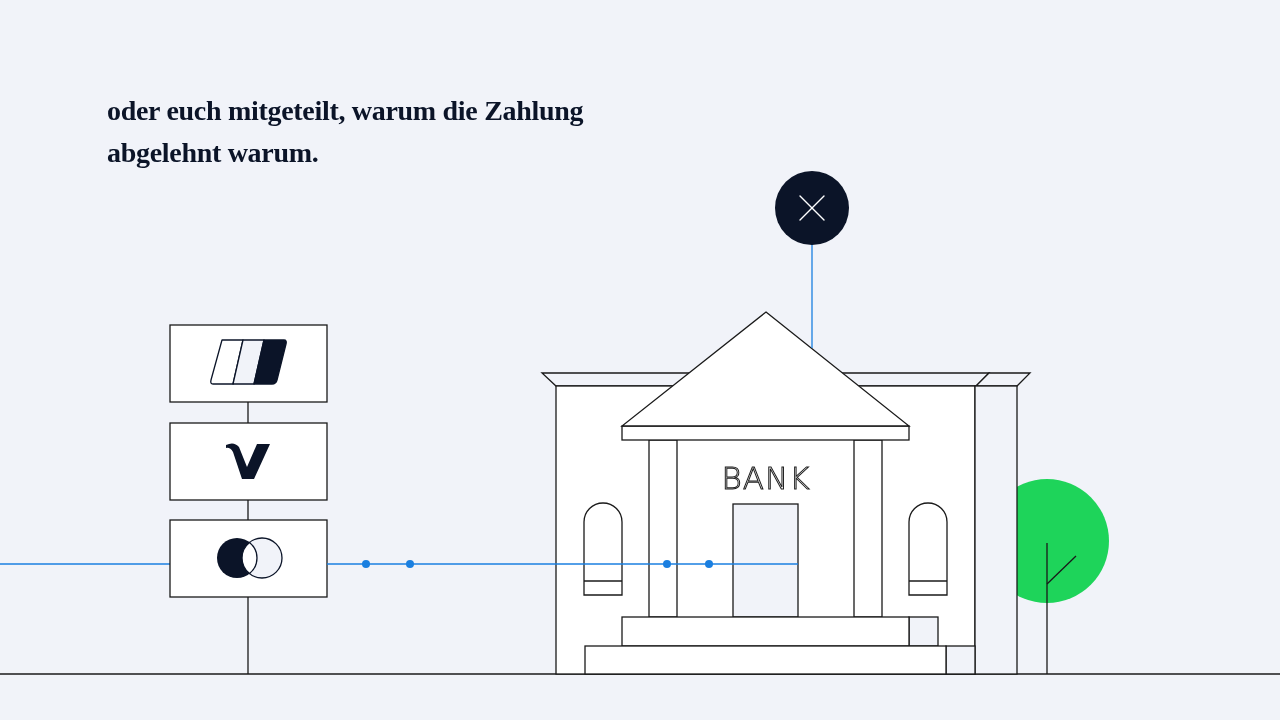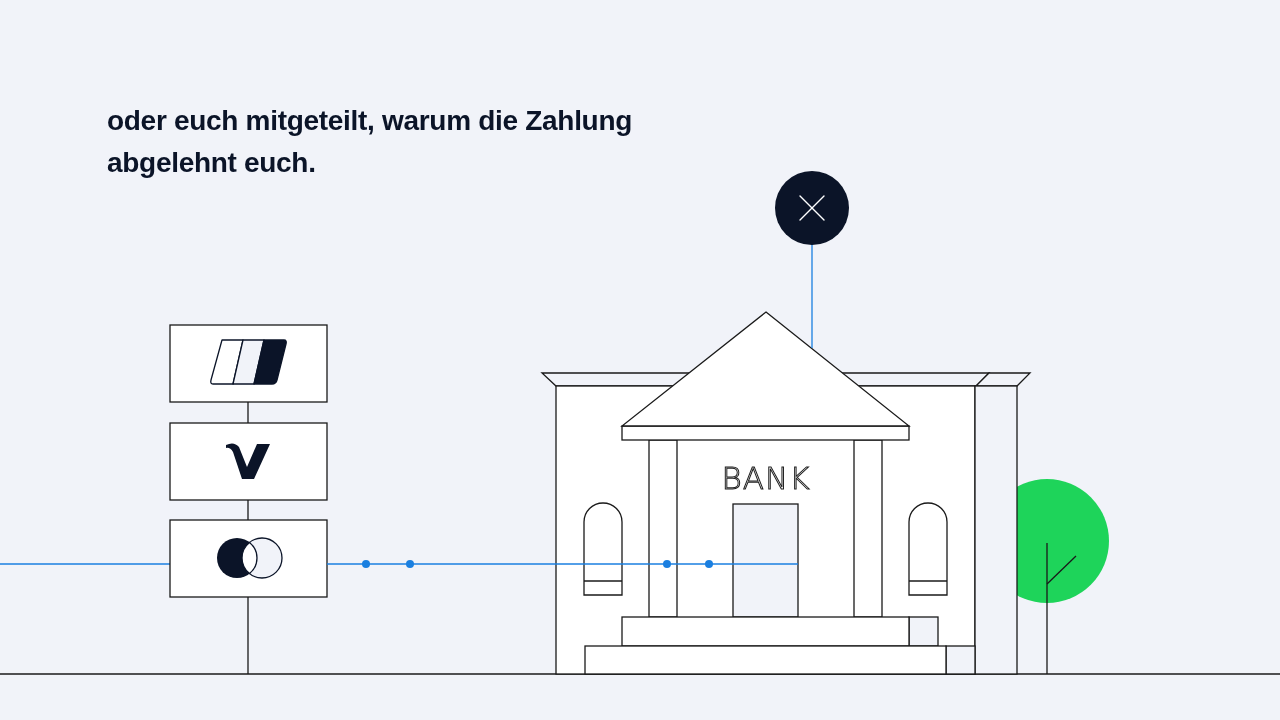--- a/index.html
+++ b/index.html
@@ -4,38 +4,38 @@
   <style>
     html, body { margin: 0; padding: 0; }
     body {
       width: 1280px; height: 720px; overflow: hidden;
       background: #f1f3f9;
       position: relative;
       font-family: "Liberation Sans", sans-serif;
     }
     .caption {
       position: absolute;
-      left: 107px; top: 100px;
+      left: 107px; top: 90px;
       width: 700px;
-      font-family: Liberation Sans, sans-serif;
+      font-family: Liberation Serif, serif;
       font-weight: bold;
       font-size: 28px;
       line-height: 42px;
       color: #0b1428;
       letter-spacing: -0.3px;
     }
     .caption span { display: block; }
     svg.scene { position: absolute; left: 0; top: 0; }
   </style>
 </head>
 <body>
 
 <div class="caption">
   <span>oder euch mitgeteilt, warum die Zahlung</span>
-  <span>abgelehnt euch.</span>
+  <span>abgelehnt warum.</span>
 </div>
 
 <svg class="scene" width="1280" height="720" viewBox="0 0 1280 720" xmlns="http://www.w3.org/2000/svg">
 
   <line x1="0" y1="564" x2="170" y2="564" stroke="#1a7fe0" stroke-width="1.3"></line>
 
   <line x1="248" y1="402" x2="248" y2="674" stroke="#1a1a1a" stroke-width="1.3"></line>
 
   <g>
     <rect x="170" y="325" width="157" height="77" fill="#ffffff" stroke="#1a1a1a" stroke-width="1.3"></rect>

